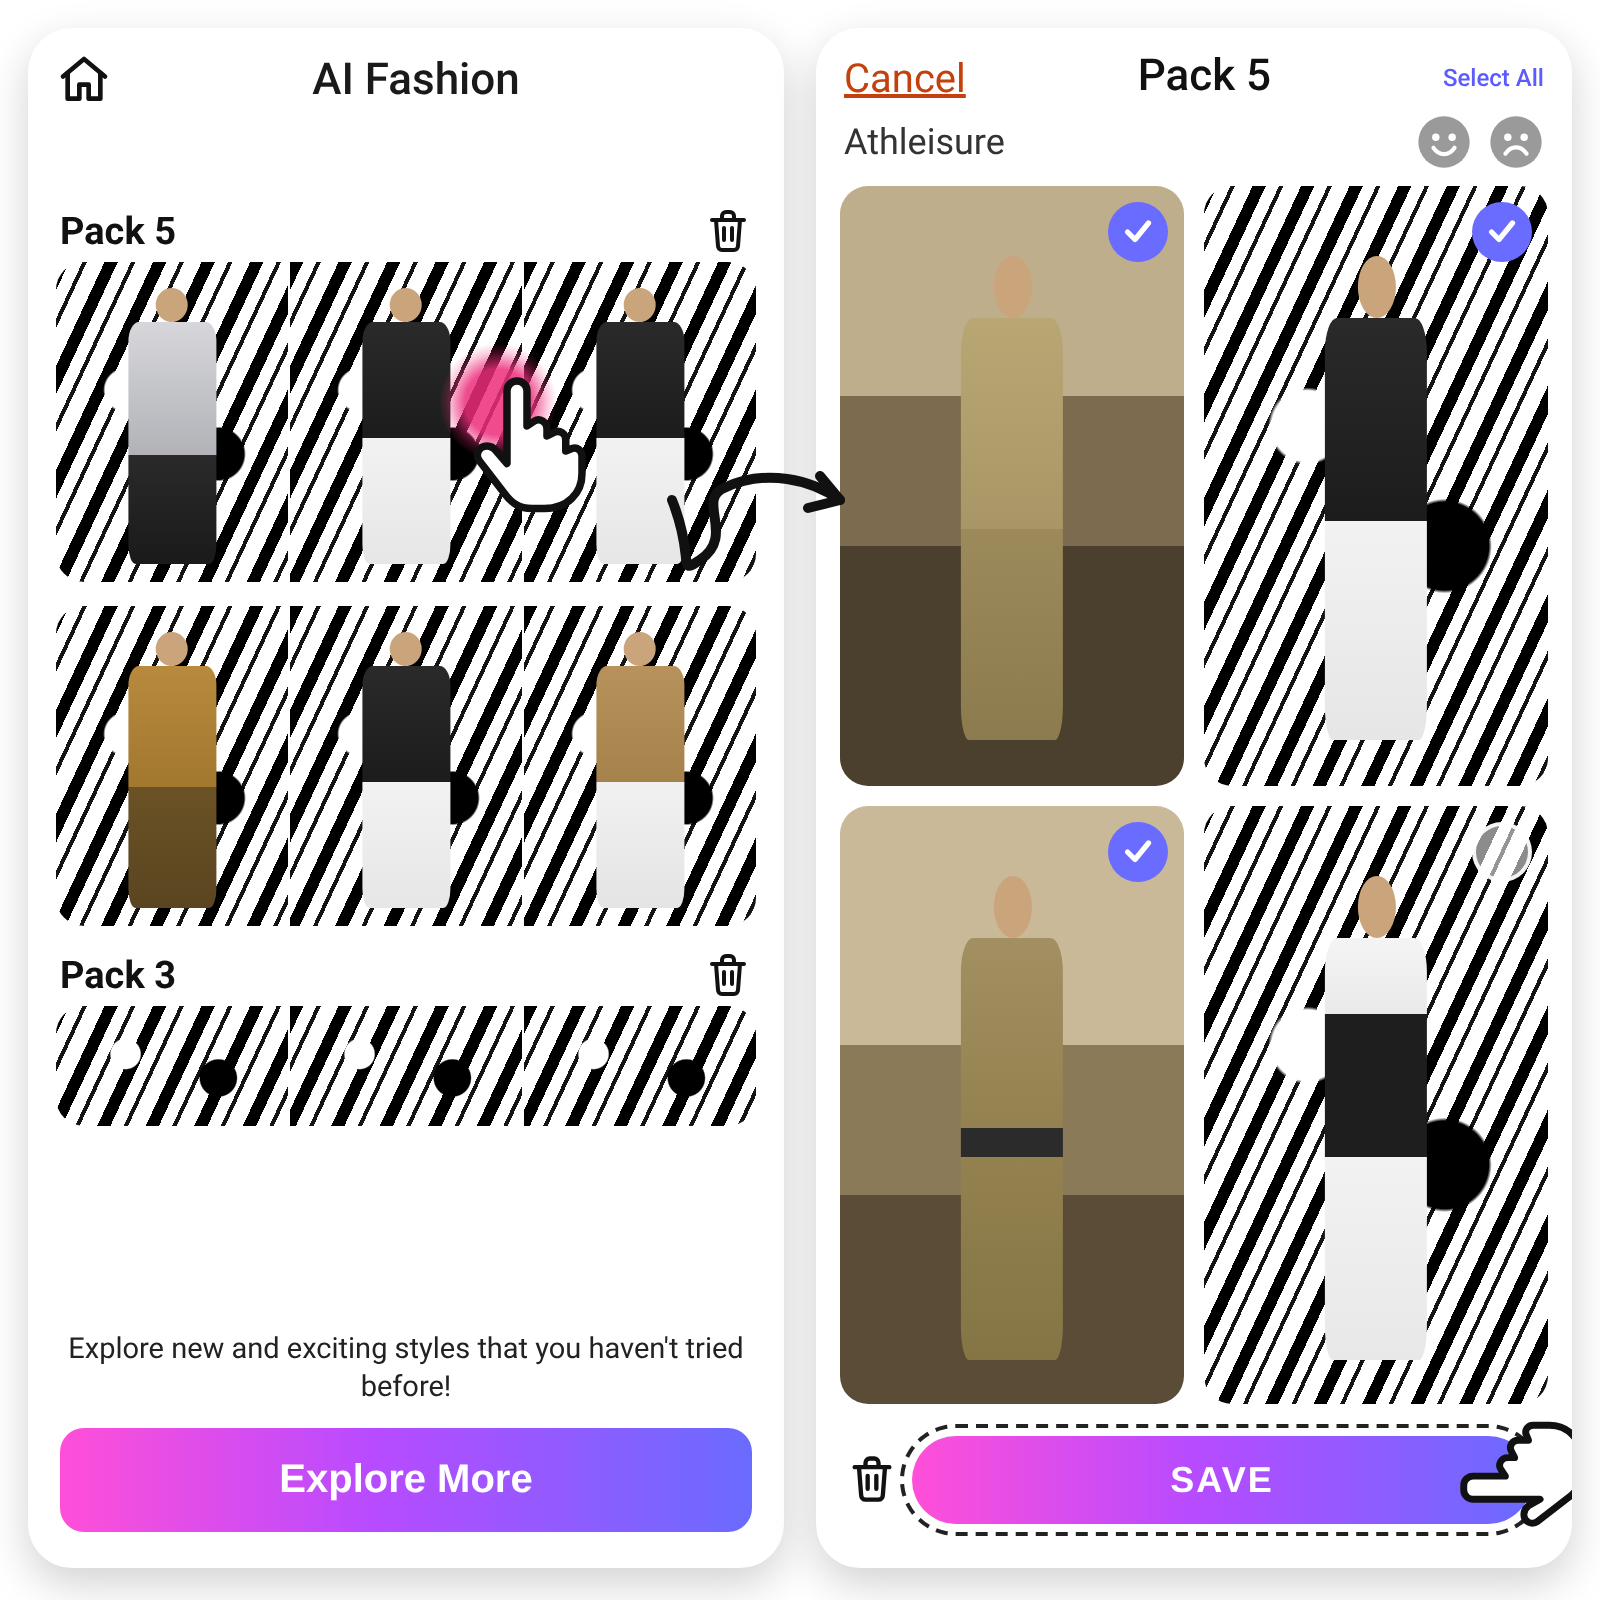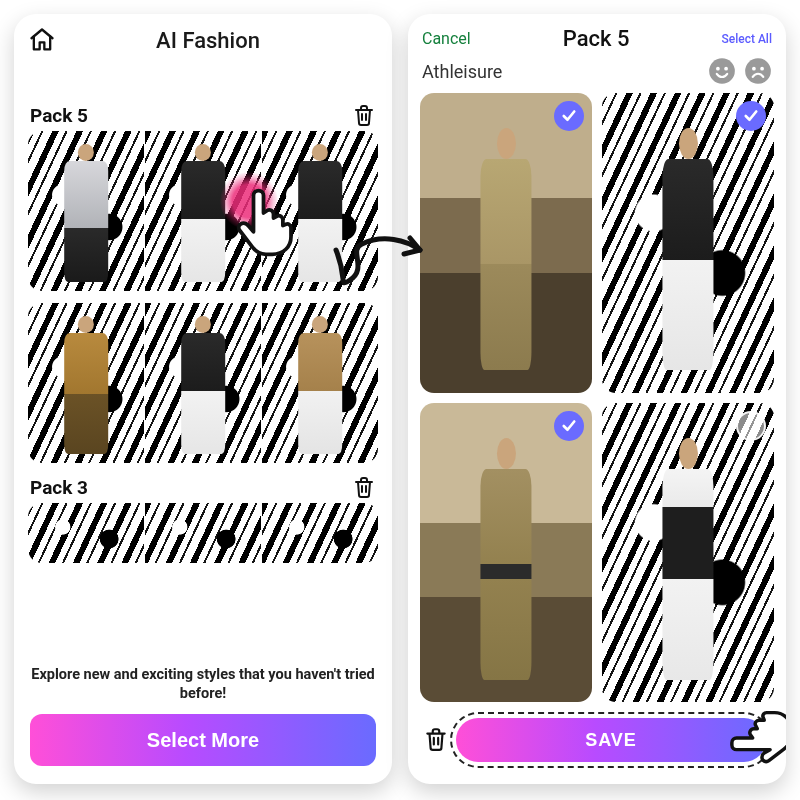--- a/index.html
+++ b/index.html
@@ -64,21 +64,21 @@
   .pack5 .strip { height: 160px; }
   .pack4 .strip { height: 160px; }
   .pack3 .strip { height: 60px; }
 
   .footer-left {
     padding: 8px 16px 18px;
     text-align: center;
   }
   .footer-msg {
     font-size: 14.5px;
-    font-weight: 700;
+    font-weight: 400;
     color: #222;
     line-height: 1.3;
     margin-bottom: 10px;
   }
   .create-btn {
     width: 100%;
     height: 52px;
     border: none;
     border-radius: 12px;
     background: linear-gradient(90deg, #ff4fd8 0%, #b84bff 45%, #6a6bff 100%);
@@ -88,21 +88,21 @@
     cursor: pointer;
   }
 
   
   .ph-header2 {
     display: flex;
     align-items: center;
     justify-content: space-between;
     padding: 12px 14px 4px;
   }
-  .cancel { font-size: 16px; color: #15803d; }
+  .cancel { font-size: 20px; color: #c2410c; text-decoration: underline; }
   .title2 { font-size: 22px; font-weight: 500; color: #111; }
   .select-all { font-size: 12px; font-weight: 500; color: #5b5bff; }
 
   .subrow {
     display: flex;
     align-items: center;
     justify-content: space-between;
     padding: 2px 14px 8px;
   }
   .subrow .label { font-size: 18px; font-weight: 400; color: #333; }
@@ -316,21 +316,21 @@
         <div class="cell small">
             <div class="bg graffiti"></div>
           </div>
       </div>
     </div>
 
   </div>
 
   <div class="footer-left">
     <div class="footer-msg">Explore new and exciting styles that you haven't tried before!</div>
-    <button class="create-btn">Select More</button>
+    <button class="create-btn">Explore More</button>
   </div>
 
   <div class="tap-overlay" style="left:200px; top:152px;">
     <div class="tap-ripple"></div>
     <svg viewBox="0 0 64 64" width="80" height="80" style="position:absolute;left:12px;top:12px;">
       <path d="M26 10c2.5 0 4 2 4 4v14l3-2c2-1.3 5 .2 5 3v3l3-1.5c2-1 4.5.5 4.5 3V38l2.5-1c2-.8 4 .8 4 3v7c0 8-6 14-15 14H32c-5 0-8-2-11-6l-10-13c-2-2.6-.2-6 3-6 1.5 0 2.7.7 3.7 2L22 43V14c0-2 1.5-4 4-4Z" fill="#fff" stroke="#111" stroke-width="3" stroke-linejoin="round"></path>
     </svg>
   </div>
 </div>
 

